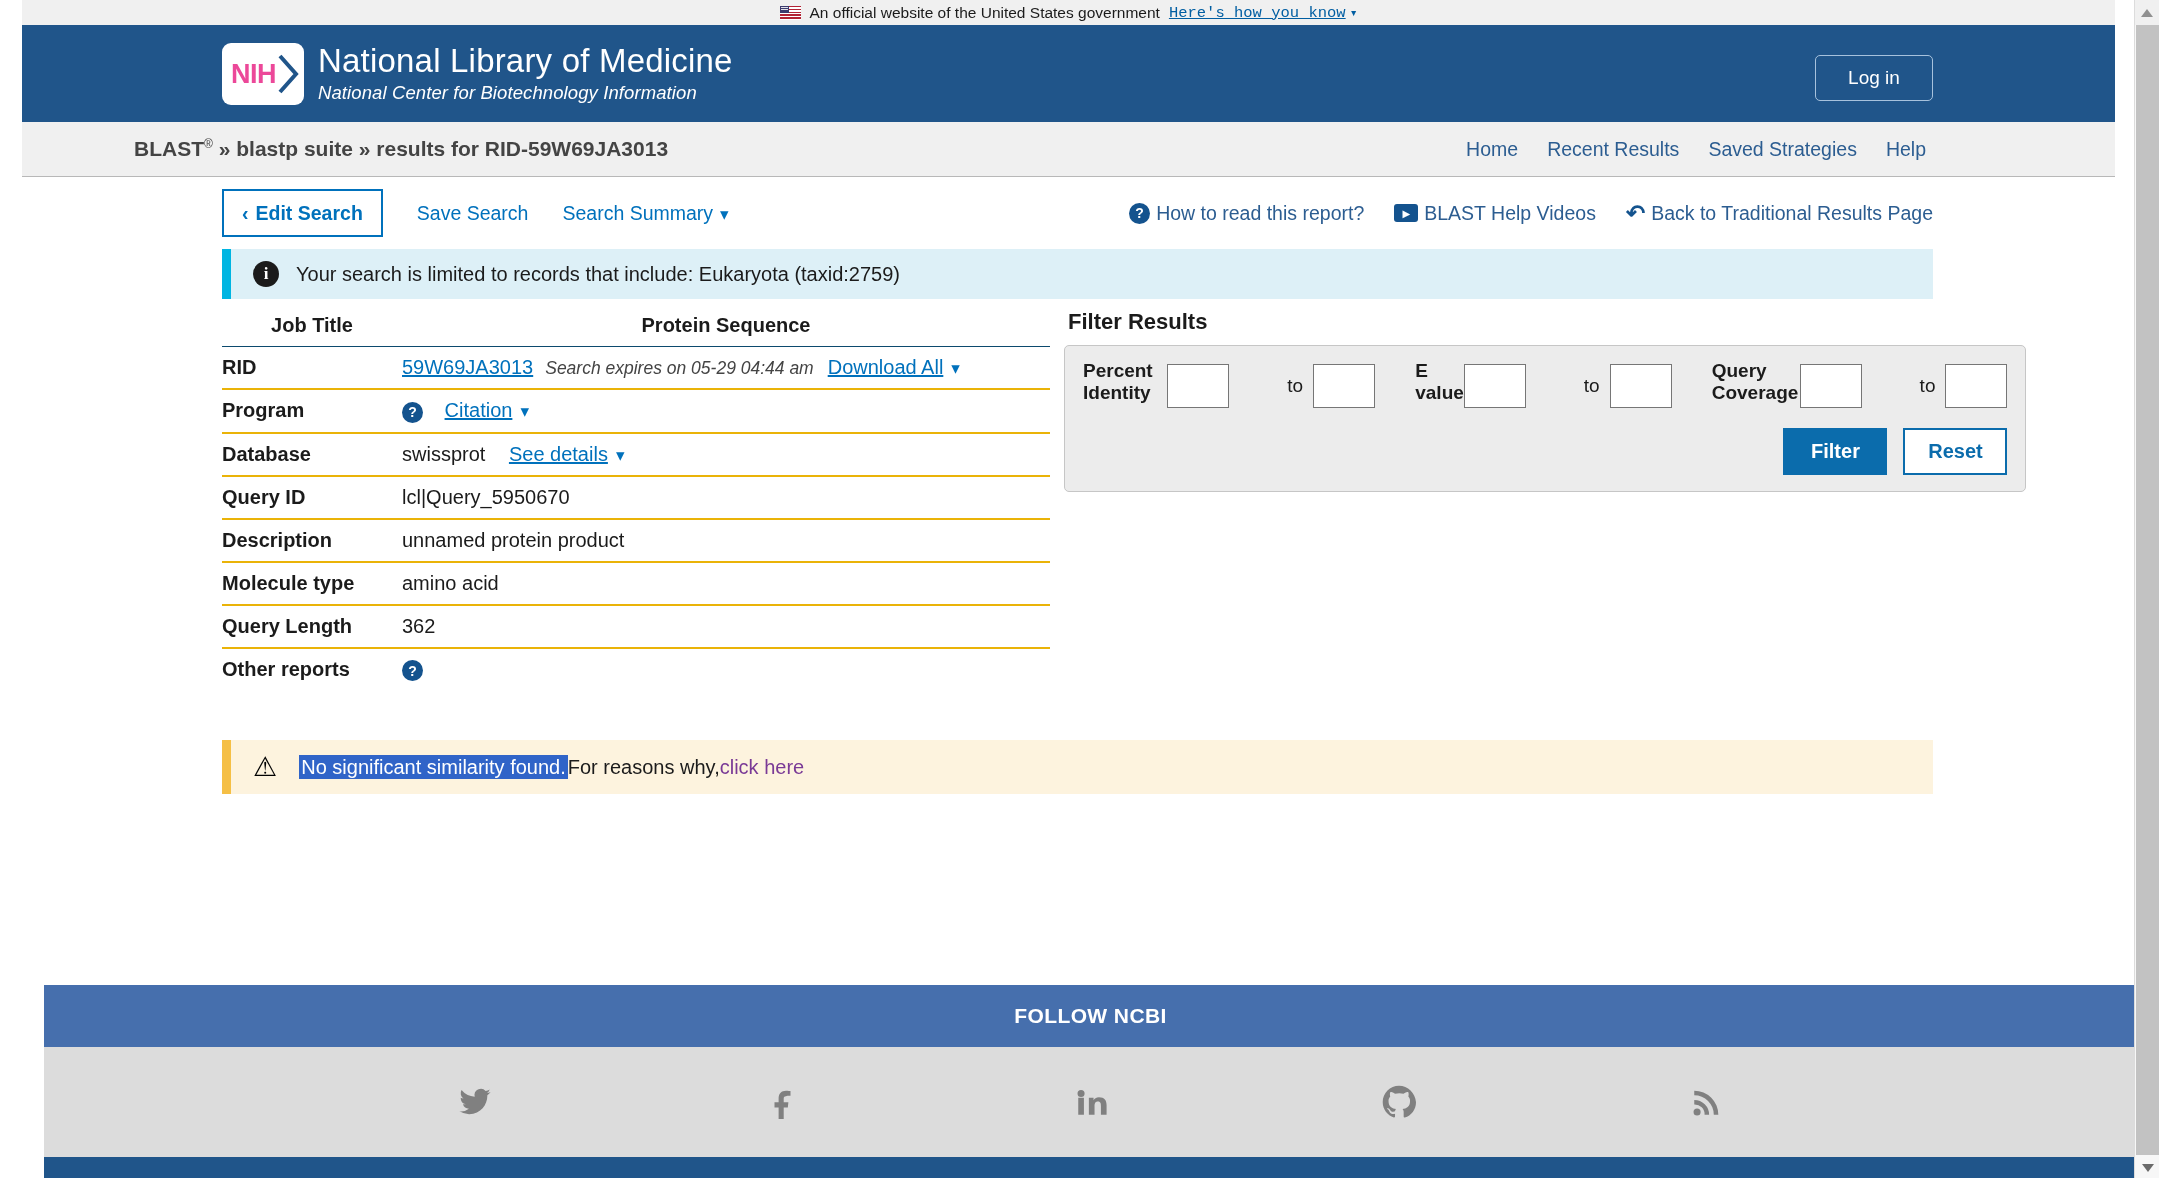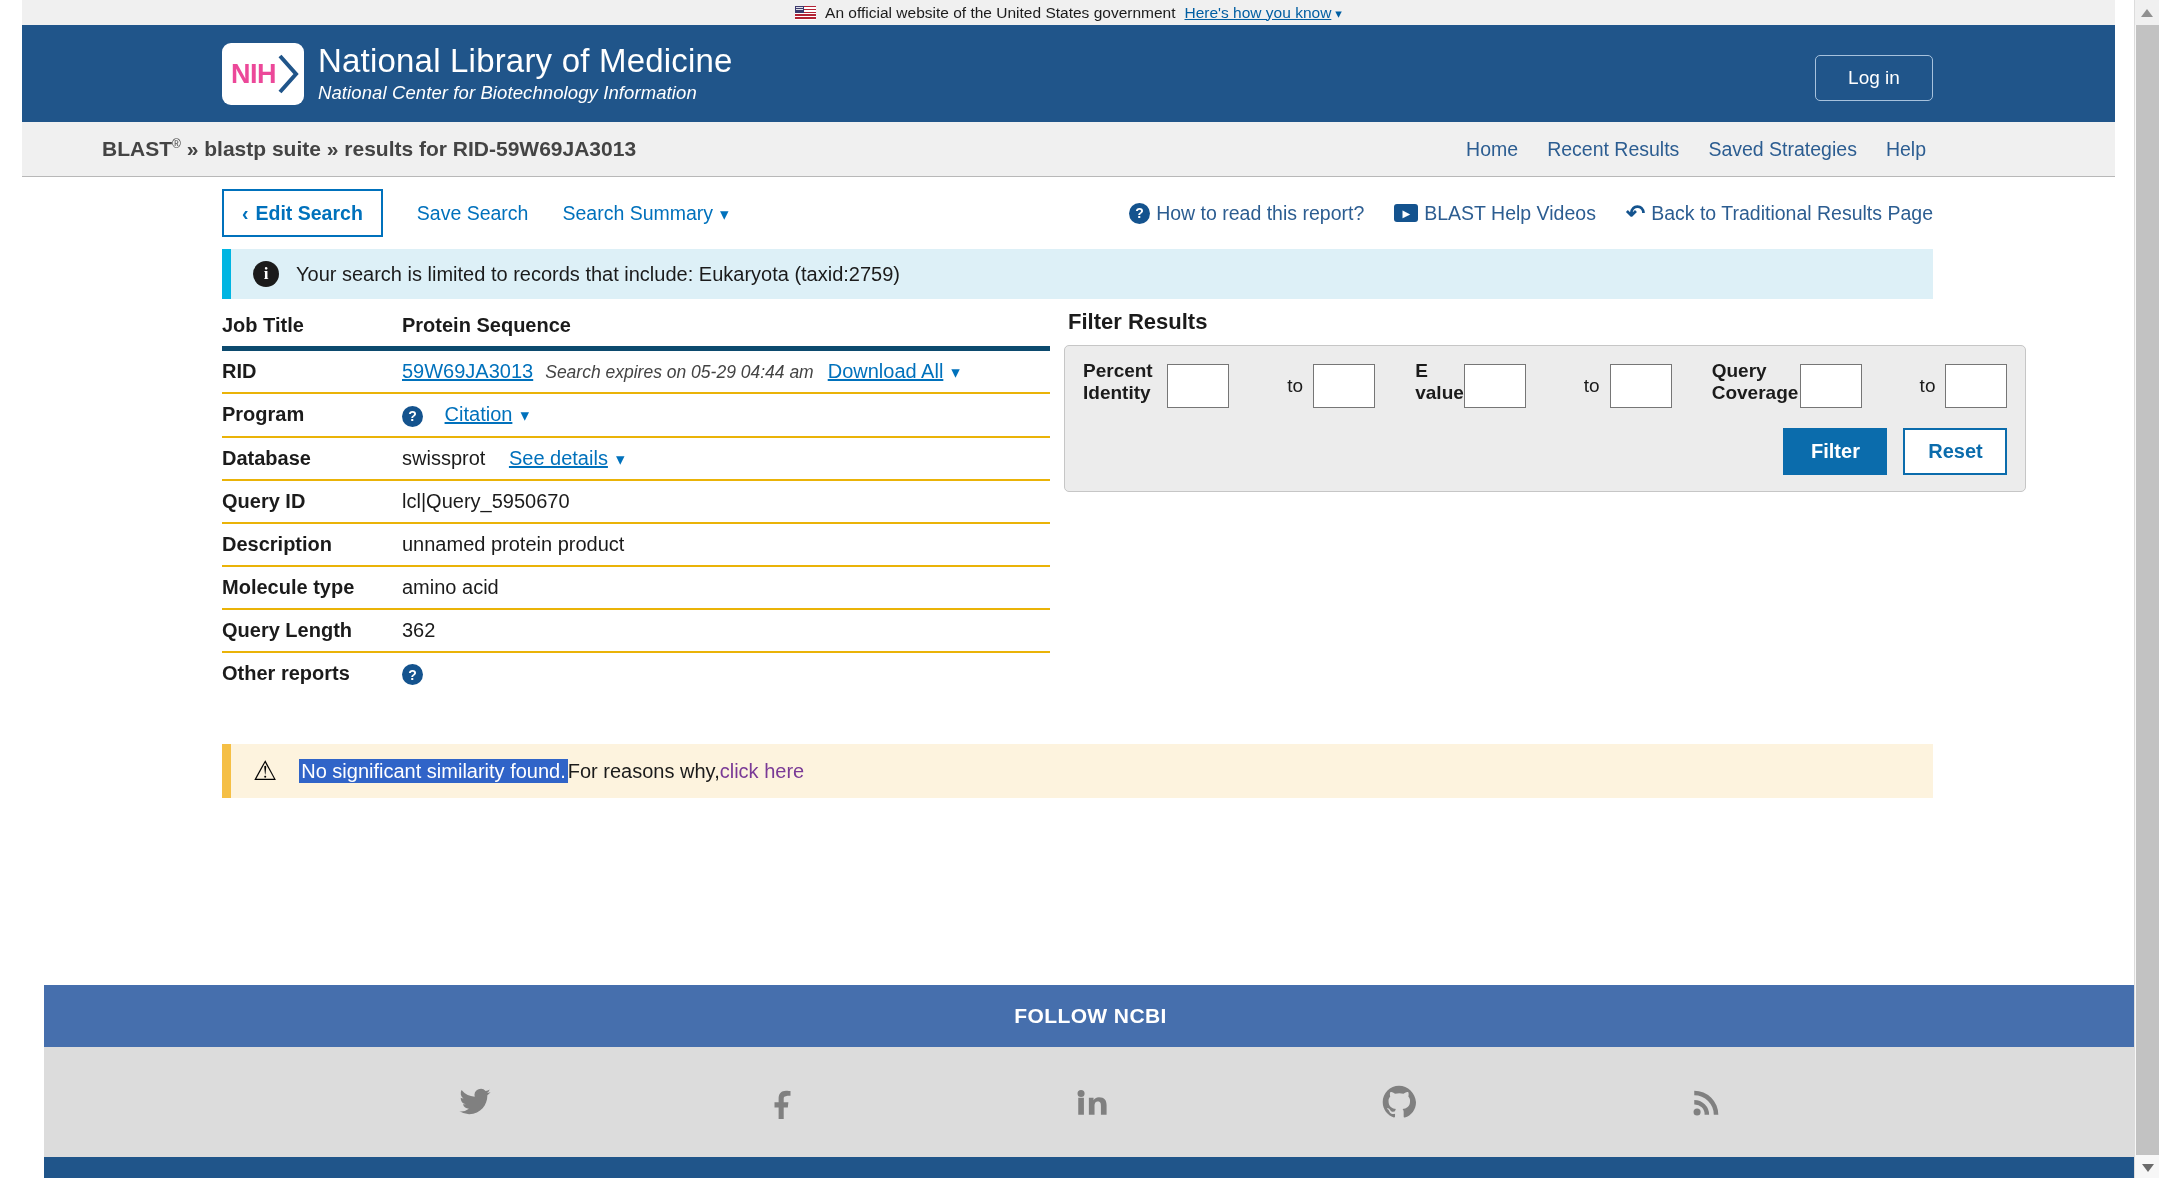--- a/index.html
+++ b/index.html
@@ -18,21 +18,21 @@
   .gov-banner {
     height: 25px; background:#f0f0f0; display:flex; align-items:center;
     justify-content:center; gap:9px; font-size:15.5px; color:#1b1b1b;
   }
   .flag-icon { width:21px; height:14px; position:relative; display:inline-block; flex:none; }
   .flag-icon .stripes { position:absolute; inset:0; background:
       repeating-linear-gradient(to bottom,#b22234 0,#b22234 1.4px,#ffffff 1.4px,#ffffff 2.8px); }
   .flag-icon .canton { position:absolute; left:0; top:0; width:9px; height:7.5px; background:#3c3b6e; }
   .flag-icon .canton::after{ content:""; position:absolute; inset:1px; background:
       repeating-linear-gradient(to bottom,#fff 0,#fff .8px,transparent .8px,transparent 1.8px); opacity:.85;}
-  .gov-link { color:#005ea2; text-decoration:underline; cursor:pointer; font-size:15.5px; }
+  .gov-link { color:#005ea2; text-decoration:underline; cursor:pointer; font-size:15.5px;font-family:Liberation Mono, monospace; }
   .caret-small { display:inline-block; margin-left:4px; font-size:13px; }
 
   
   .nlm-header { height:97px; background:#20558a; position:relative; }
   .logo-wrap { position:absolute; left:200px; top:18px; display:flex; align-items:center; gap:0; }
   .nih-badge { width:82px; height:62px; background:#fff; border-radius:9px; position:relative; flex:none; }
   .nih-badge .nih-text {
     position:absolute; left:9px; top:50%; transform:translateY(-50%);
     font-size:27px; font-weight:700; color:#ec4899; letter-spacing:-0.5px;
     font-family:"Liberation Sans", sans-serif;
@@ -49,21 +49,21 @@
     border:1px solid #a7c2dd; border-radius:5px; background:transparent;
     color:#fff; font-size:19px; font-family:"Liberation Sans", sans-serif;
     cursor:pointer; display:flex; align-items:center; justify-content:center;
   }
 
   
   .blast-bar {
     height:55px; background:#f0f0f0; border-bottom:1px solid #b8b8b8;
     display:flex; align-items:center; position:relative;
   }
-  .breadcrumb { margin-left:80px; font-size:21px; color:#444; font-weight:700; }
+  .breadcrumb { margin-left:112px; font-size:21px; color:#444; font-weight:700; }
   .breadcrumb .reg { font-size:12px; vertical-align:super; font-weight:400; }
   .breadcrumb .sep { font-weight:700; }
   .nav-links { position:absolute; right:189px; display:flex; gap:29px; }
   .nav-links a { color:#2c5d91; font-size:19.5px; text-decoration:none; cursor:pointer; }
 
   
   .content { position:relative; padding-left:200px; padding-right:182px; background:#fff; }
 
   
   .toolbar { display:flex; align-items:center; height:72px; position:relative; }
@@ -102,21 +102,21 @@
 
   
   .body-cols { display:flex; gap:14px; margin-top:6px; }
   .col-left { width:828px; flex:none; }
   .col-right { flex:1; }
 
   
   table.details { width:100%; border-collapse:collapse; }
   table.details td { padding:9px 0; font-size:20px; color:#1b1b1b; vertical-align:middle; }
   table.details tr { border-bottom:2px solid #eab308; }
-  table.details tr:first-child { border-bottom:5px solid #0c4a6e; }
+  table.details tr:first-child { border-bottom:1px solid #0c4a6e;text-align:center; }
   table.details tr:last-child { border-bottom:none; }
   td.lbl { width:180px; font-weight:700; color:#333; }
   .val-strong { font-weight:700; }
   .link-u { color:#0071bc; text-decoration:underline; cursor:pointer; }
   .expires { font-style:italic; font-size:17.5px; color:#444; margin:0 14px 0 12px; }
   .dl-all { color:#0071bc; text-decoration:underline; cursor:pointer; font-size:20px; }
   .chev-inline { margin-left:8px; font-size:17px; color:#0071bc; text-decoration:none; display:inline-block;}
 
   
   .filter-title { font-size:22px; font-weight:700; color:#1b1b1b; margin:4px 0 10px 4px; }

